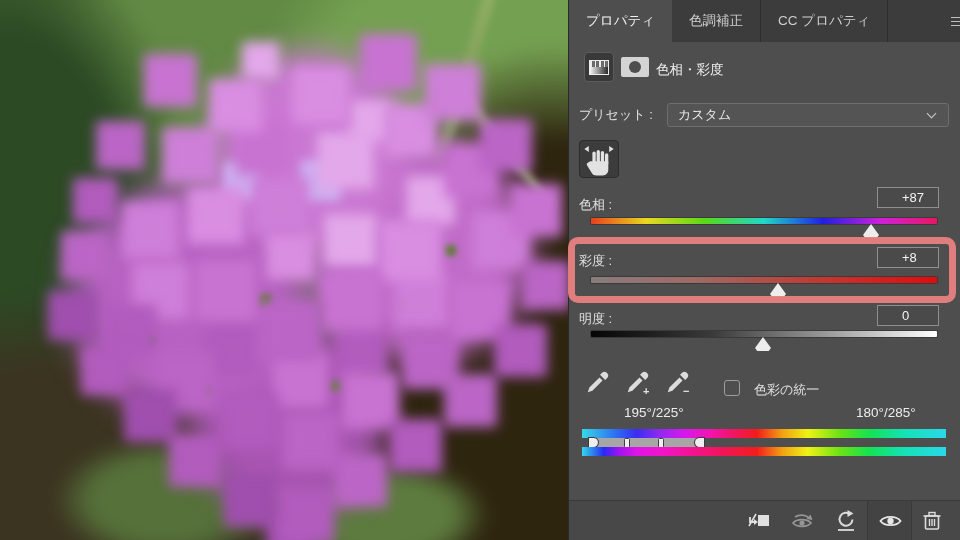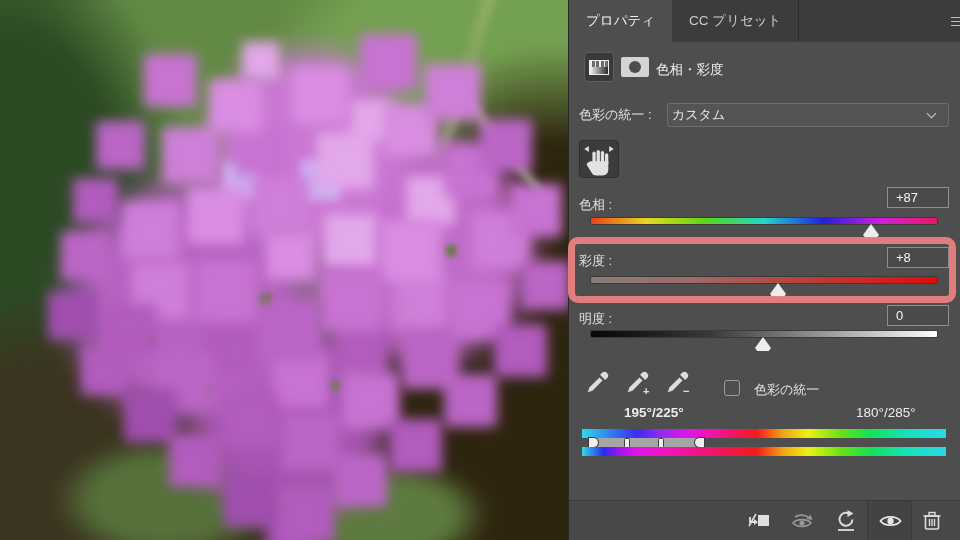--- a/index.html
+++ b/index.html
@@ -73,28 +73,28 @@
   .adj-glyph .grad { position:absolute; left:0; top:6px; width:18px; height:7px;
     background:linear-gradient(90deg,#f2f2f2,#2a2a2a); }
   .mask-glyph { position:absolute; left:52px; top:57px; width:28px; height:20px; background:#d4d4d4;
     border-radius:2px; }
   .mask-glyph i { position:absolute; left:8px; top:4px; width:12px; height:12px; border-radius:50%;
     background:#4e4e4e; }
   .adj-title { position:absolute; left:87px; top:61px; font-size:13.5px; color:#efefef; }
 
   .row-label { position:absolute; color:#e0e0e0; }
   .select { position:absolute; background:#545454; border:1px solid #6e6e6e; border-radius:3px;
-    color:#ececec; padding-left:4px; cursor:default; }
+    color:#ececec; padding-left:10px; cursor:default; }
   .chev { position:absolute; right:13px; width:7px; height:7px; border-right:1.8px solid #cfcfcf;
     border-bottom:1.8px solid #cfcfcf; transform:rotate(45deg); }
   .hand-btn { position:absolute; left:10px; top:140px; width:40px; height:38px; background:#3c3c3c;
     border:1px solid #2d2d2d; border-radius:4px; }
 
-  .valbox { position:absolute; left:318px; width:62px; height:21px; background:#4a4a4a;
-    border:1px solid #8f8f8f; color:#f4f4f4; line-height:19px; padding-left:8px; font-size:13px; }
+  .valbox { position:absolute; left:308px; width:62px; height:21px; background:#4a4a4a;
+    border:1px solid #8f8f8f; color:#f4f4f4; line-height:19px; padding-left:24px; font-size:13px; }
   .track { position:absolute; left:22px; width:346px; height:6px; border-radius:1px;
     box-shadow:0 0 0 1px rgba(0,0,0,.25); }
   .track-hue { background:linear-gradient(90deg,#e8401c 0%,#e8d820 16%,#58d818 33%,#20d8c8 50%,#2020e0 67%,#d020d8 84%,#e81860 100%); }
   .track-sat { background:linear-gradient(90deg,#887d7c 0%,#9f6a66 30%,#c03a34 65%,#e20b0b 100%); }
   .track-light { background:linear-gradient(90deg,#050505 0%,#3a3a3a 35%,#9a9a9a 68%,#ffffff 100%); }
   .thumb { position:absolute; width:16px; height:14px; background:#ededed;
     clip-path:polygon(50% 0%,100% 78%,86% 100%,14% 100%,0% 78%);
     filter:drop-shadow(0 1px 1px rgba(0,0,0,.55)); }
 
   .dropper { position:absolute; top:368px; width:30px; height:30px; }
@@ -136,36 +136,37 @@
     <div class="stem1"></div>
     <div class="stem2"></div>
     <div class="bloom"></div>
     <div class="florets"></div>
   </div>
 
   <div class="panel">
 
     <div class="tabbar">
       <div class="tab active">プロパティ</div>
-      <div class="tab">CC プリセット</div>
+      <div class="tab">色調補正</div>
+      <div class="tab">CC プロパティ</div>
       <div class="panel-menu"></div>
     </div>
 
     <div class="adj-btn">
       <div class="adj-glyph">
         <div class="bars"></div>
           <div class="grad"></div>
       </div>
     </div>
     <div class="mask-glyph">
         <i></i>
       </div>
     <div class="adj-title">色相・彩度</div>
 
-    <div class="row-label" style="left:10px; top:106px;">色彩の統一 :</div>
+    <div class="row-label" style="left:10px; top:106px;">プリセット :</div>
     <div class="select" style="left:98px; top:103px; width:282px; height:24px; line-height:22px;">
       <span>カスタム</span>
       <span class="chev" style="top:6px;"></span>
     </div>
 
     <div class="hand-btn">
       <svg width="38" height="36" viewBox="0 0 24 24">
         <g fill="#e2e2e2">
           <polygon points="5.2,3.4 2.2,5.4 5.2,7.4"></polygon>
           <polygon points="18.8,3.4 21.8,5.4 18.8,7.4"></polygon>
@@ -209,21 +210,21 @@
     <div class="dropper" style="left:95px;">
       <svg width="28" height="28" viewBox="0 0 22 22">
         <path d="M3 19l1.2-3.6 8-8 2.4 2.4-8 8L3 19z" fill="#dcdcdc"></path>
         <path d="M12.6 5.4l1.8-1.8c.9-.9 2.4-.9 3.3 0l.7.7c.9.9.9 2.4 0 3.3l-1.8 1.8-4-4z" fill="#dcdcdc"></path>
       </svg>
       <span class="dropper-sym" style="left:19px; top:17px;">−</span>
     </div>
     <div class="checkbox"></div>
     <div class="row-label" style="left:185px; top:381px;">色彩の統一</div>
 
-    <div class="deg" style="left:55px;font-weight:bold;">195°/225°</div>
+    <div class="deg" style="left:55px;">195°/225°</div>
     <div class="deg" style="left:287px;">180°/285°</div>
 
     <div class="bar bar-top"></div>
     <div class="range-track"></div>
     <div class="h-outer left"></div>
     <div class="h-inner" style="left:55px;"></div>
     <div class="h-inner" style="left:89px;"></div>
     <div class="h-outer right"></div>
     <div class="bar bar-bottom"></div>
 

